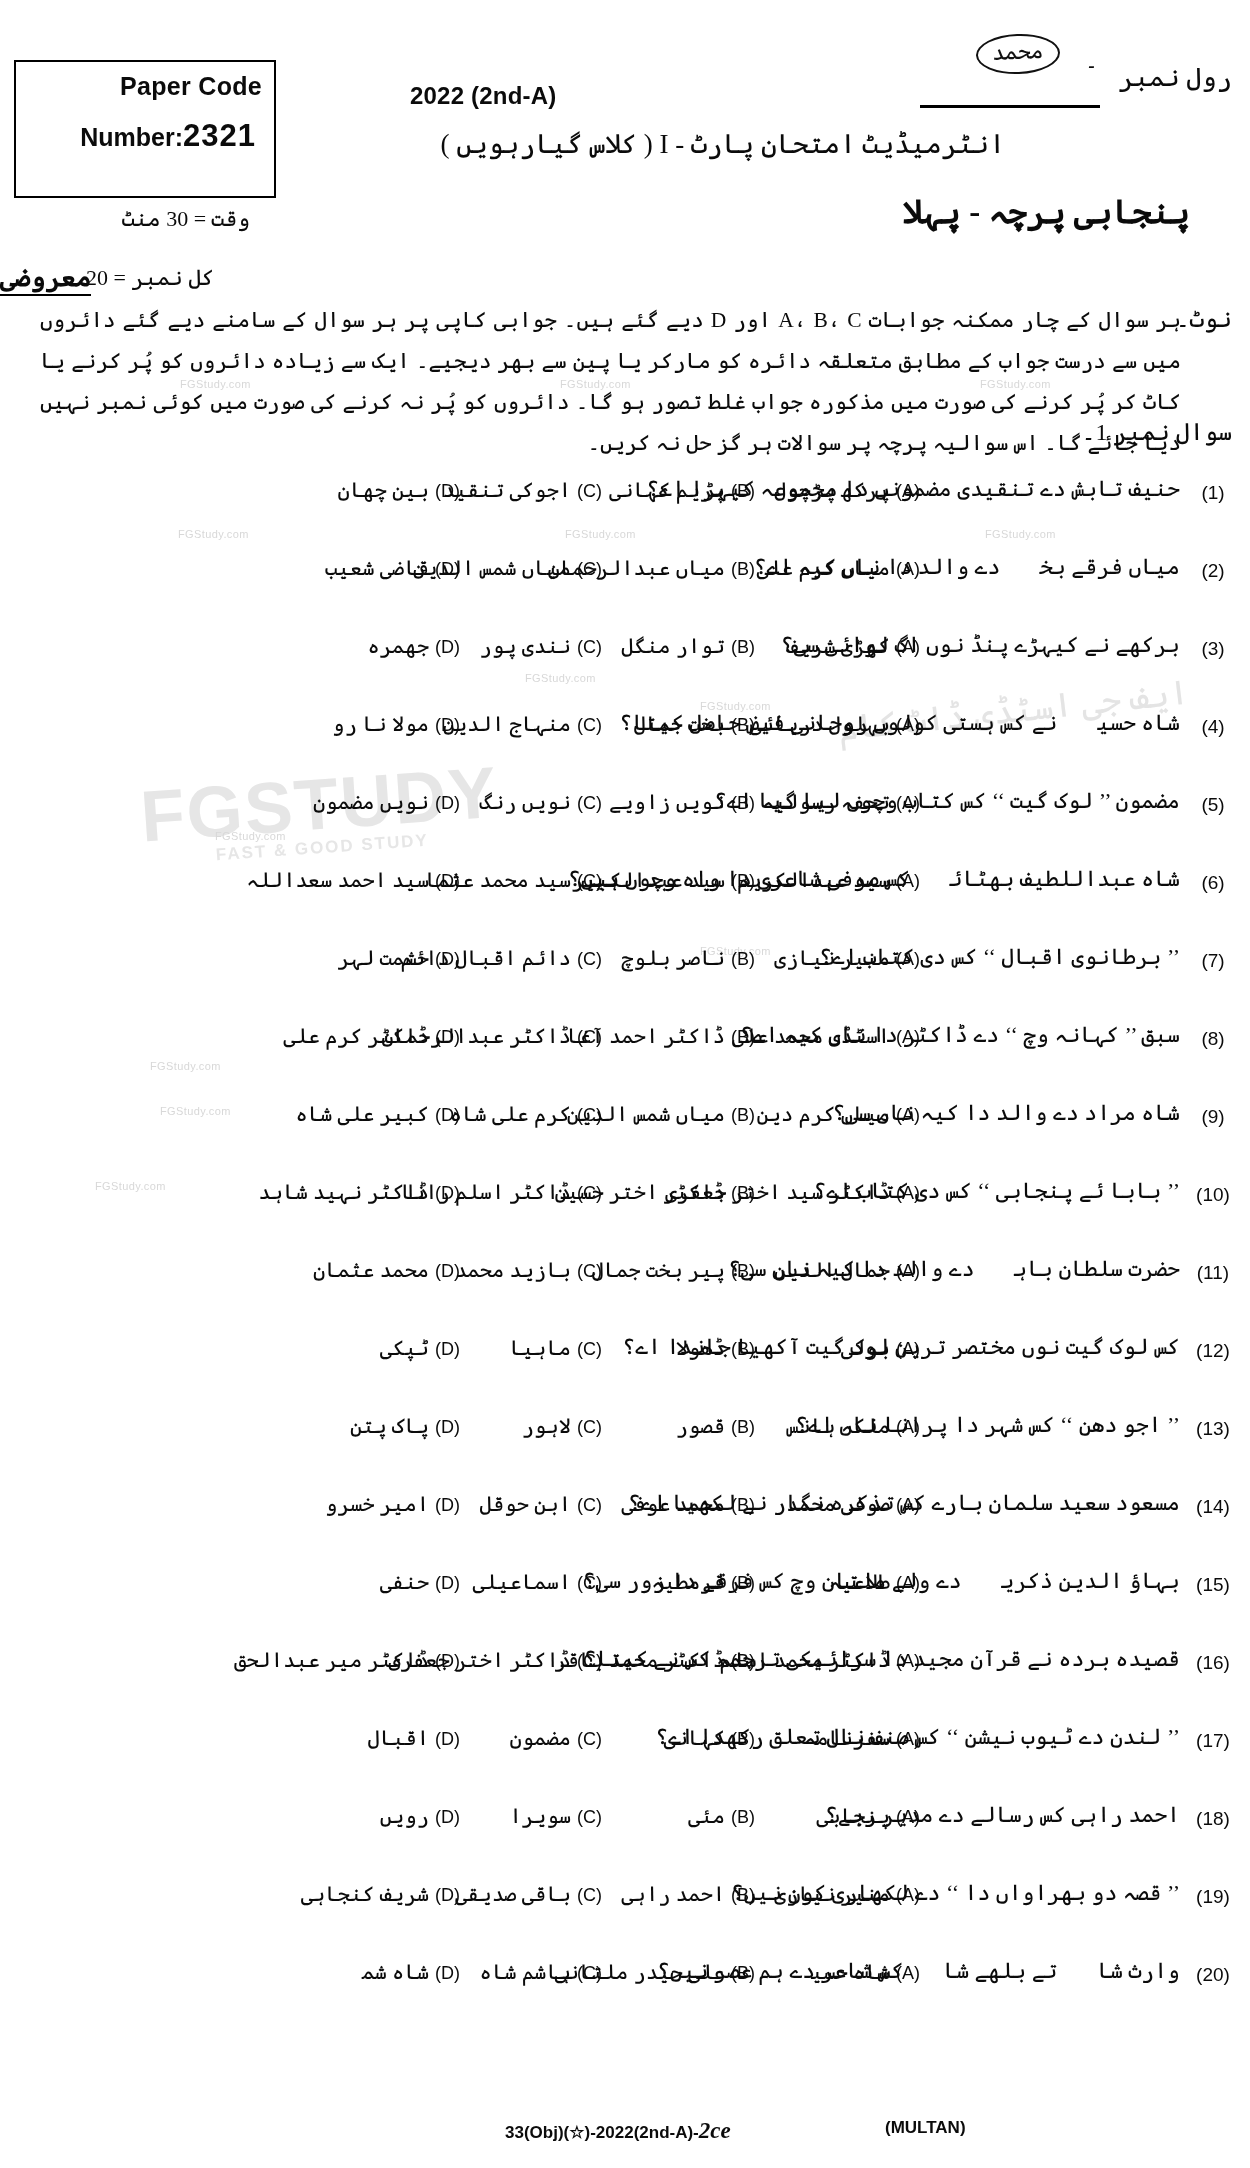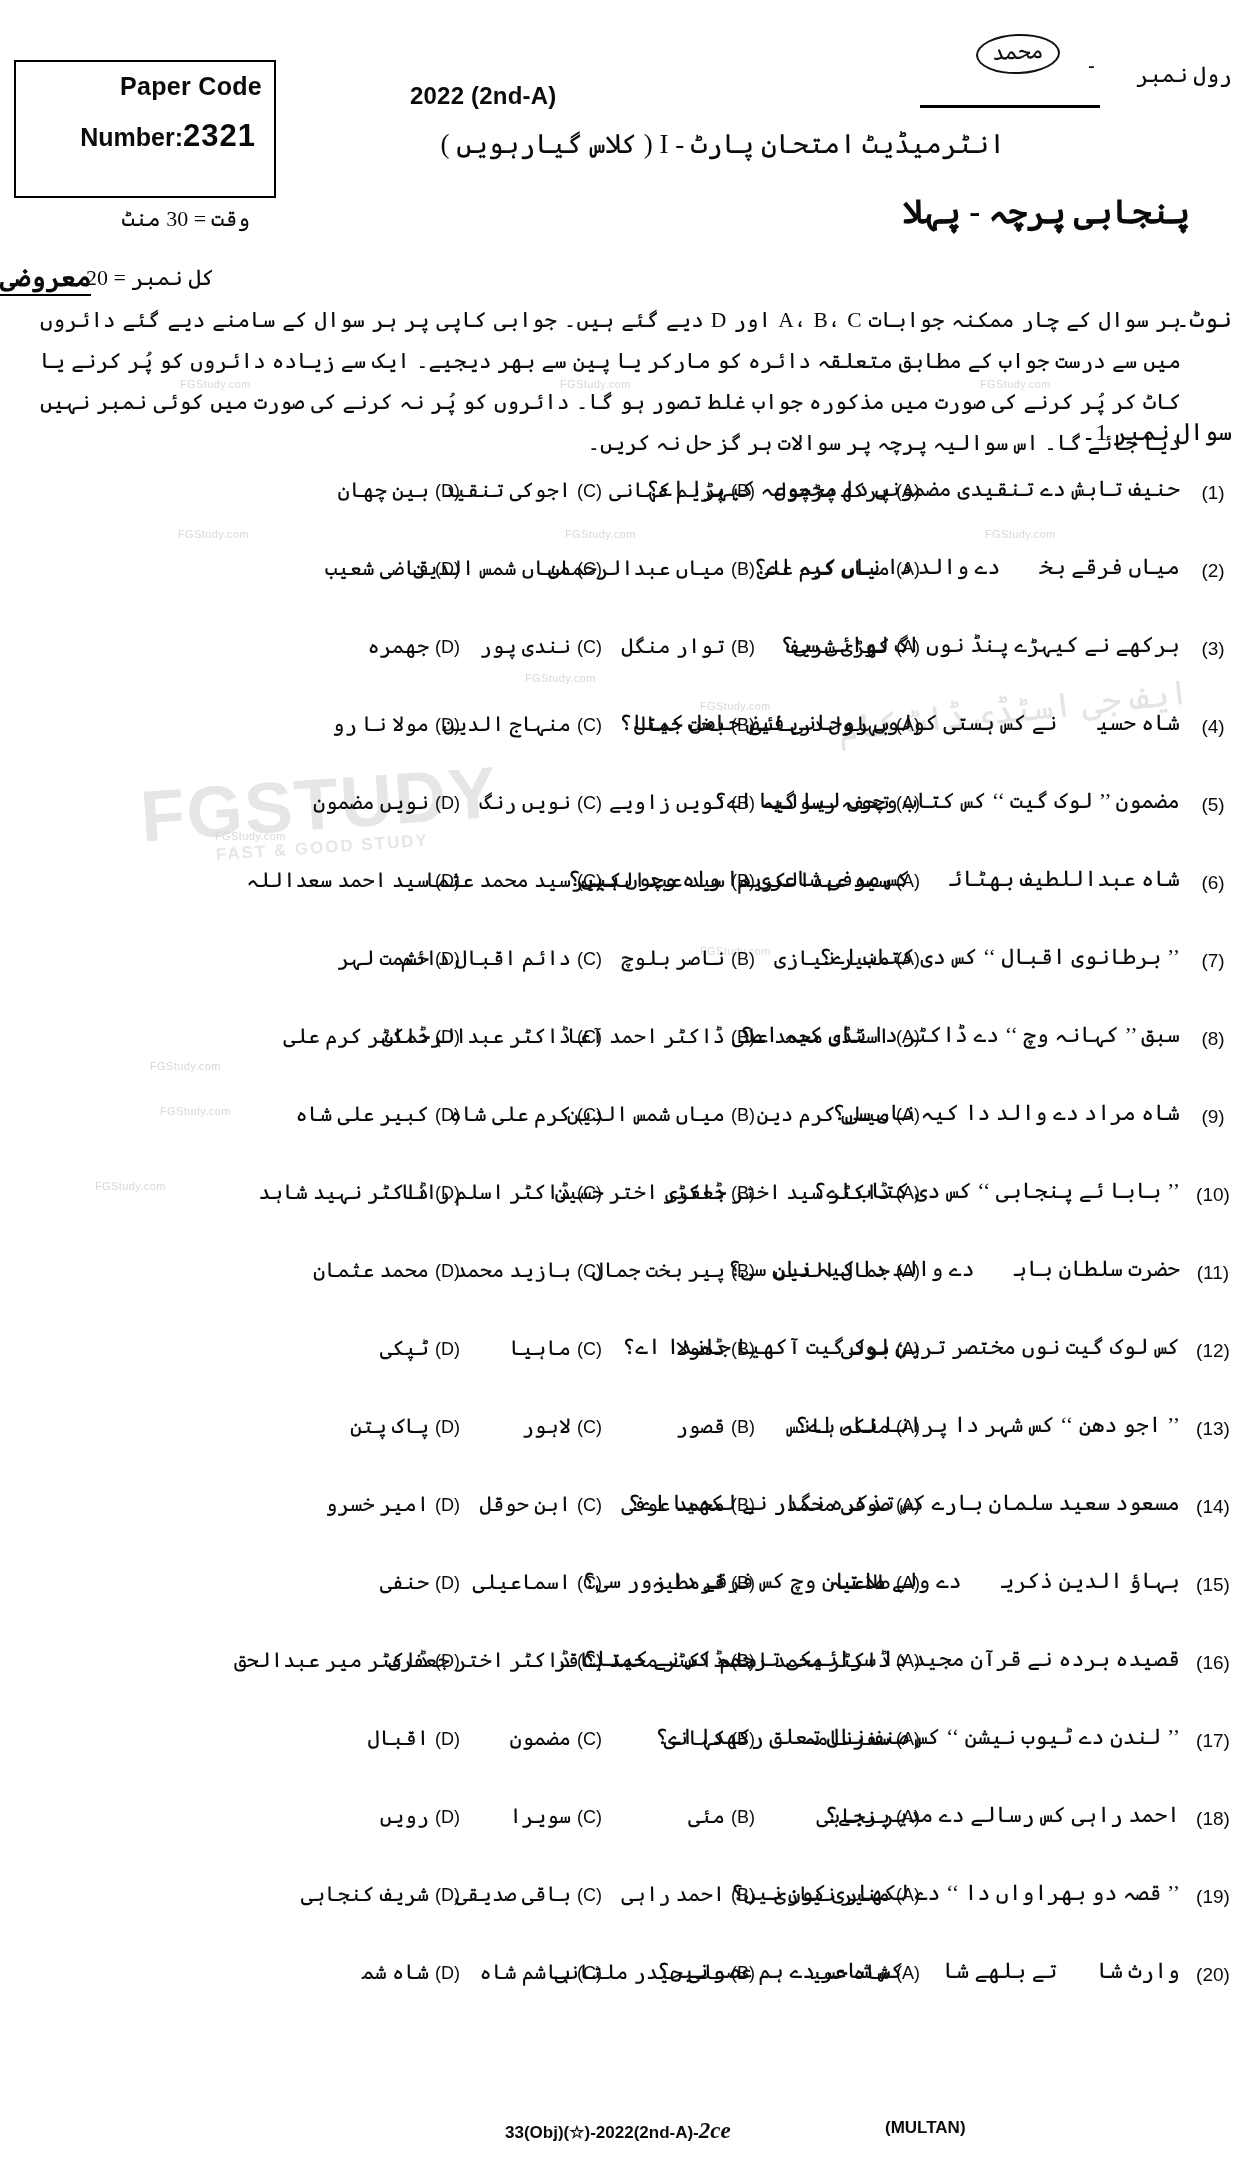--- a/index.html
+++ b/index.html
@@ -40,21 +40,21 @@
   .code-box .cb-line2{position:absolute;right:12px;top:56px;direction:ltr;font-size:25px;font-weight:bold;}
   .code-box .cb-line2 b{font-size:31px;margin-right:6px;letter-spacing:1px;}
 
   .year{
     position:absolute;left:410px;top:82px;direction:ltr;
     font-family:"Liberation Sans",sans-serif;font-size:24px;font-weight:bold;letter-spacing:.2px;
   }
   .exam-line{
     position:absolute;right:245px;top:128px;font-size:27px;white-space:nowrap;
   }
-  .roll-label{position:absolute;right:18px;top:62px;font-size:22px;}
+  .roll-label{position:absolute;right:18px;top:62px;font-size:26px;}
   .roll-rule{position:absolute;right:150px;top:105px;width:180px;border-bottom:3px solid #000;}
   .roll-mark{
     position:absolute;right:190px;top:34px;font-size:28px;color:#111;
     transform:rotate(-8deg);
   }
   .roll-mark .oval{
     display:inline-block;border:2px solid #111;border-radius:50%;
     padding:3px 14px 7px;transform:rotate(6deg);font-size:22px;
   }
   .roll-dot{position:absolute;right:152px;top:48px;font-size:22px;}

